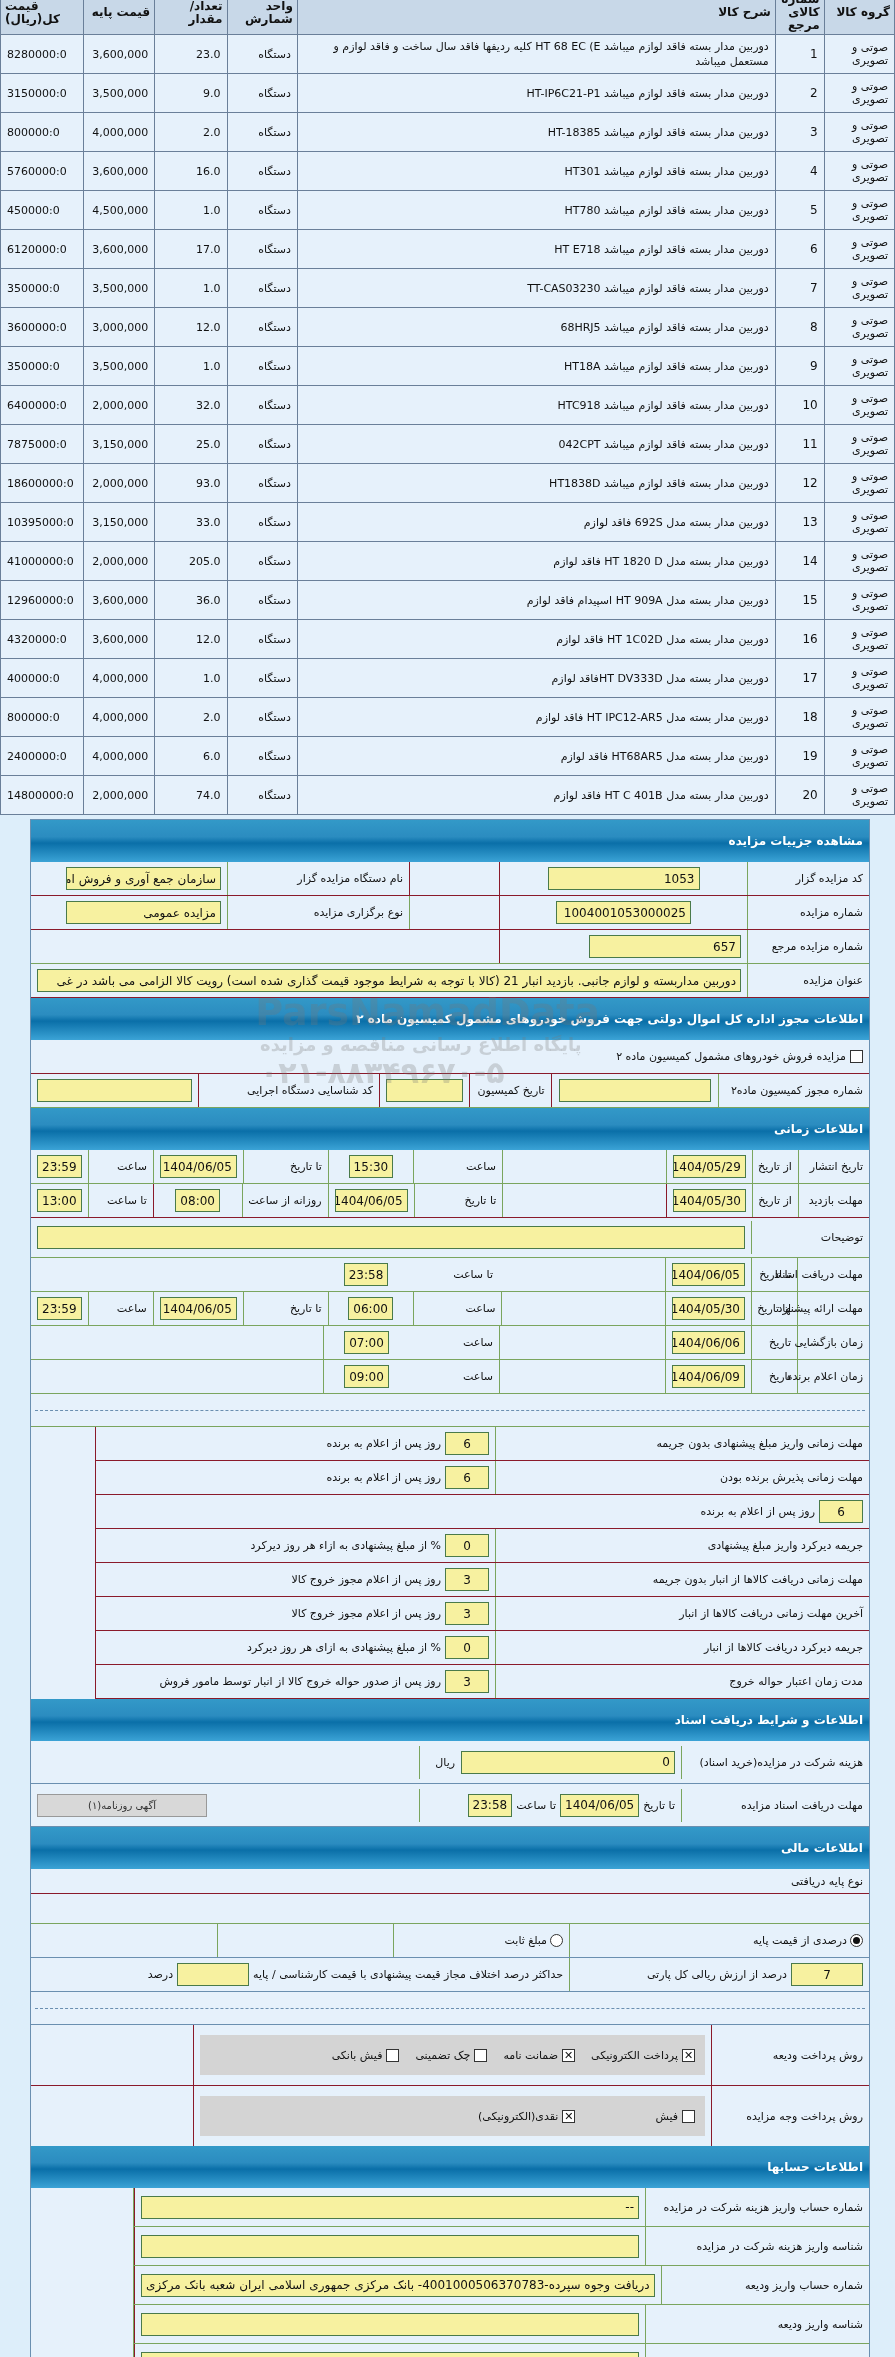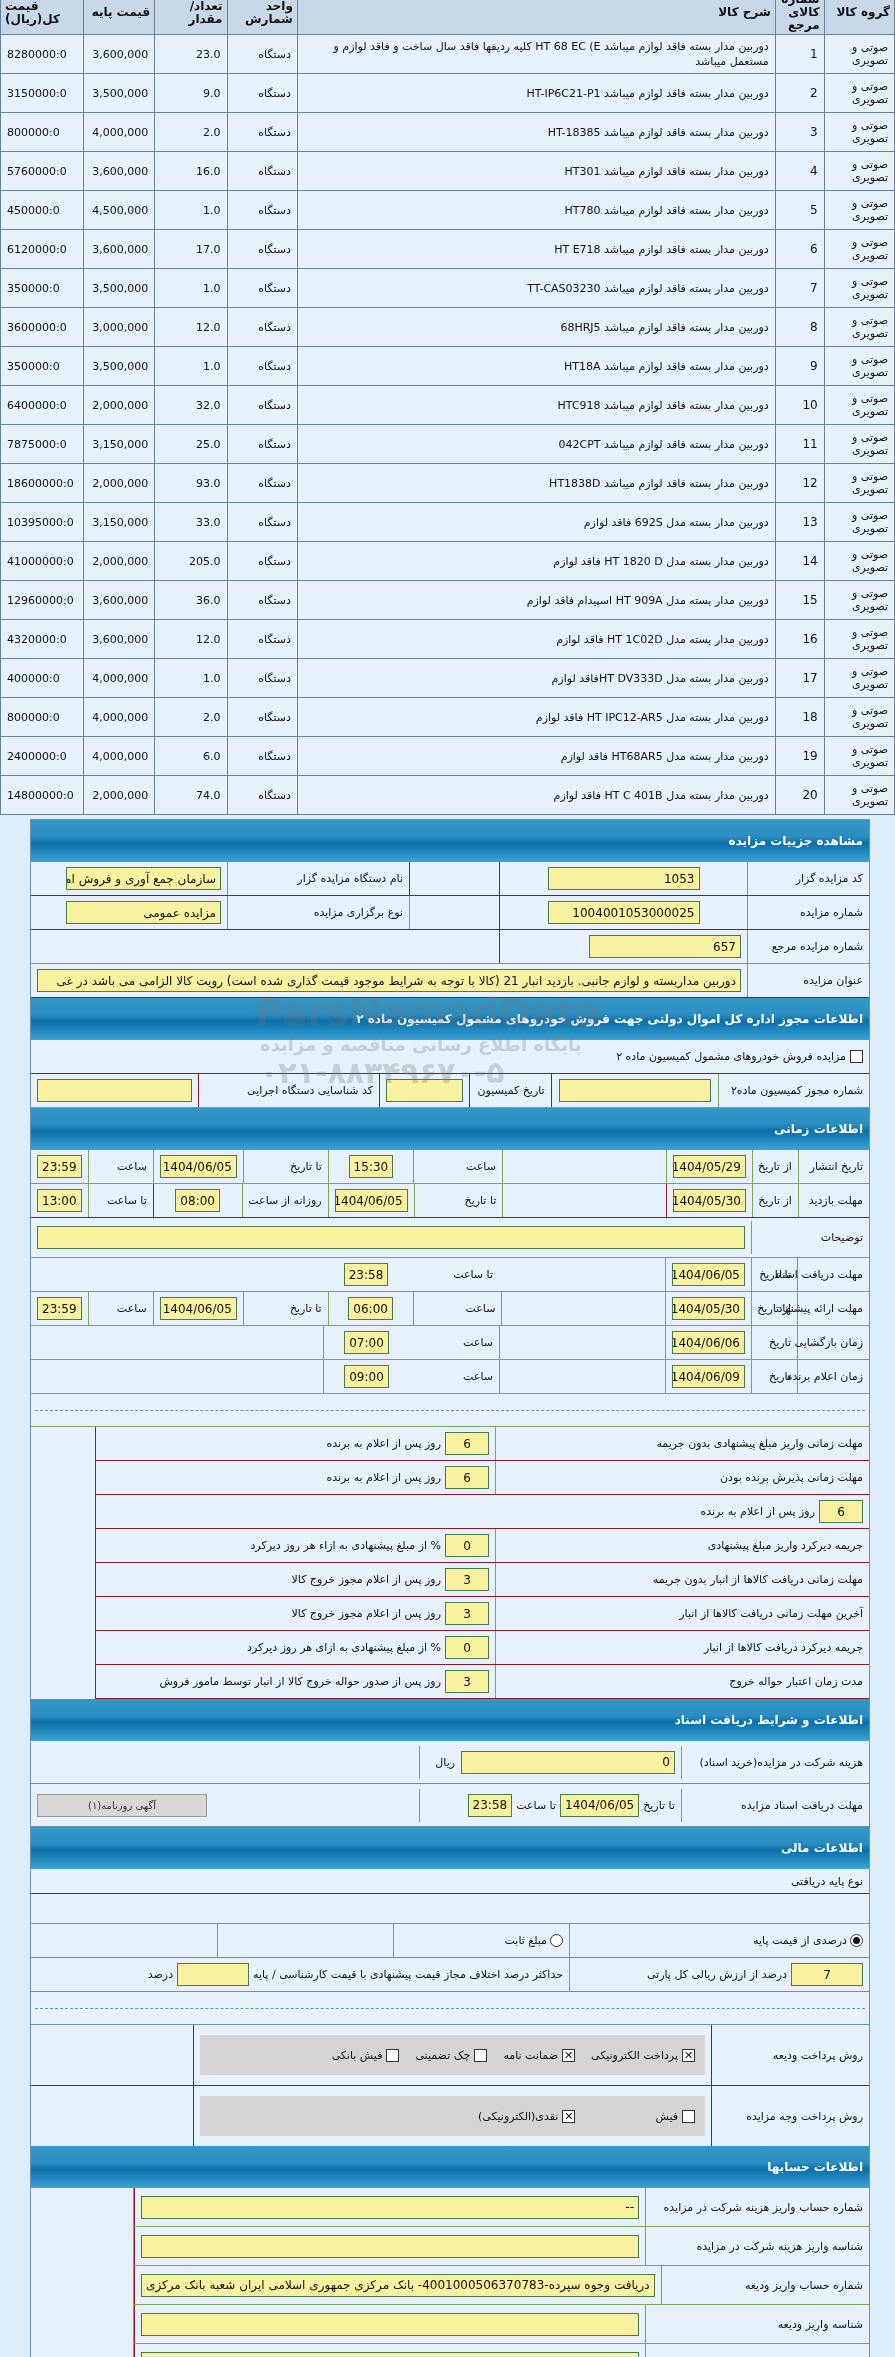--- a/index.html
+++ b/index.html
@@ -256,21 +256,21 @@
       <div class="cell" style="flex:1;border-left:none">
           <div class="inp" style="width:155px">سازمان جمع آوری و فروش امو</div>
         </div>
     </div>
 
     <div class="row red">
       <div class="cell" style="width:122px">
           <span class="lbl">شماره مزایده</span>
         </div>
       <div class="cell redb" style="width:248px;justify-content:center">
-          <div class="inp ltr" style="width:152px">1004001053000025</div>
+          <div class="inp ltr" style="width:135px">1004001053000025</div>
         </div>
       <div class="cell" style="width:90px"></div>
       <div class="cell" style="width:182px">
           <span class="lbl">نوع برگزاری مزایده</span>
         </div>
       <div class="cell" style="flex:1;border-left:none">
           <div class="inp" style="width:155px">مزایده عمومی</div>
         </div>
     </div>
 

